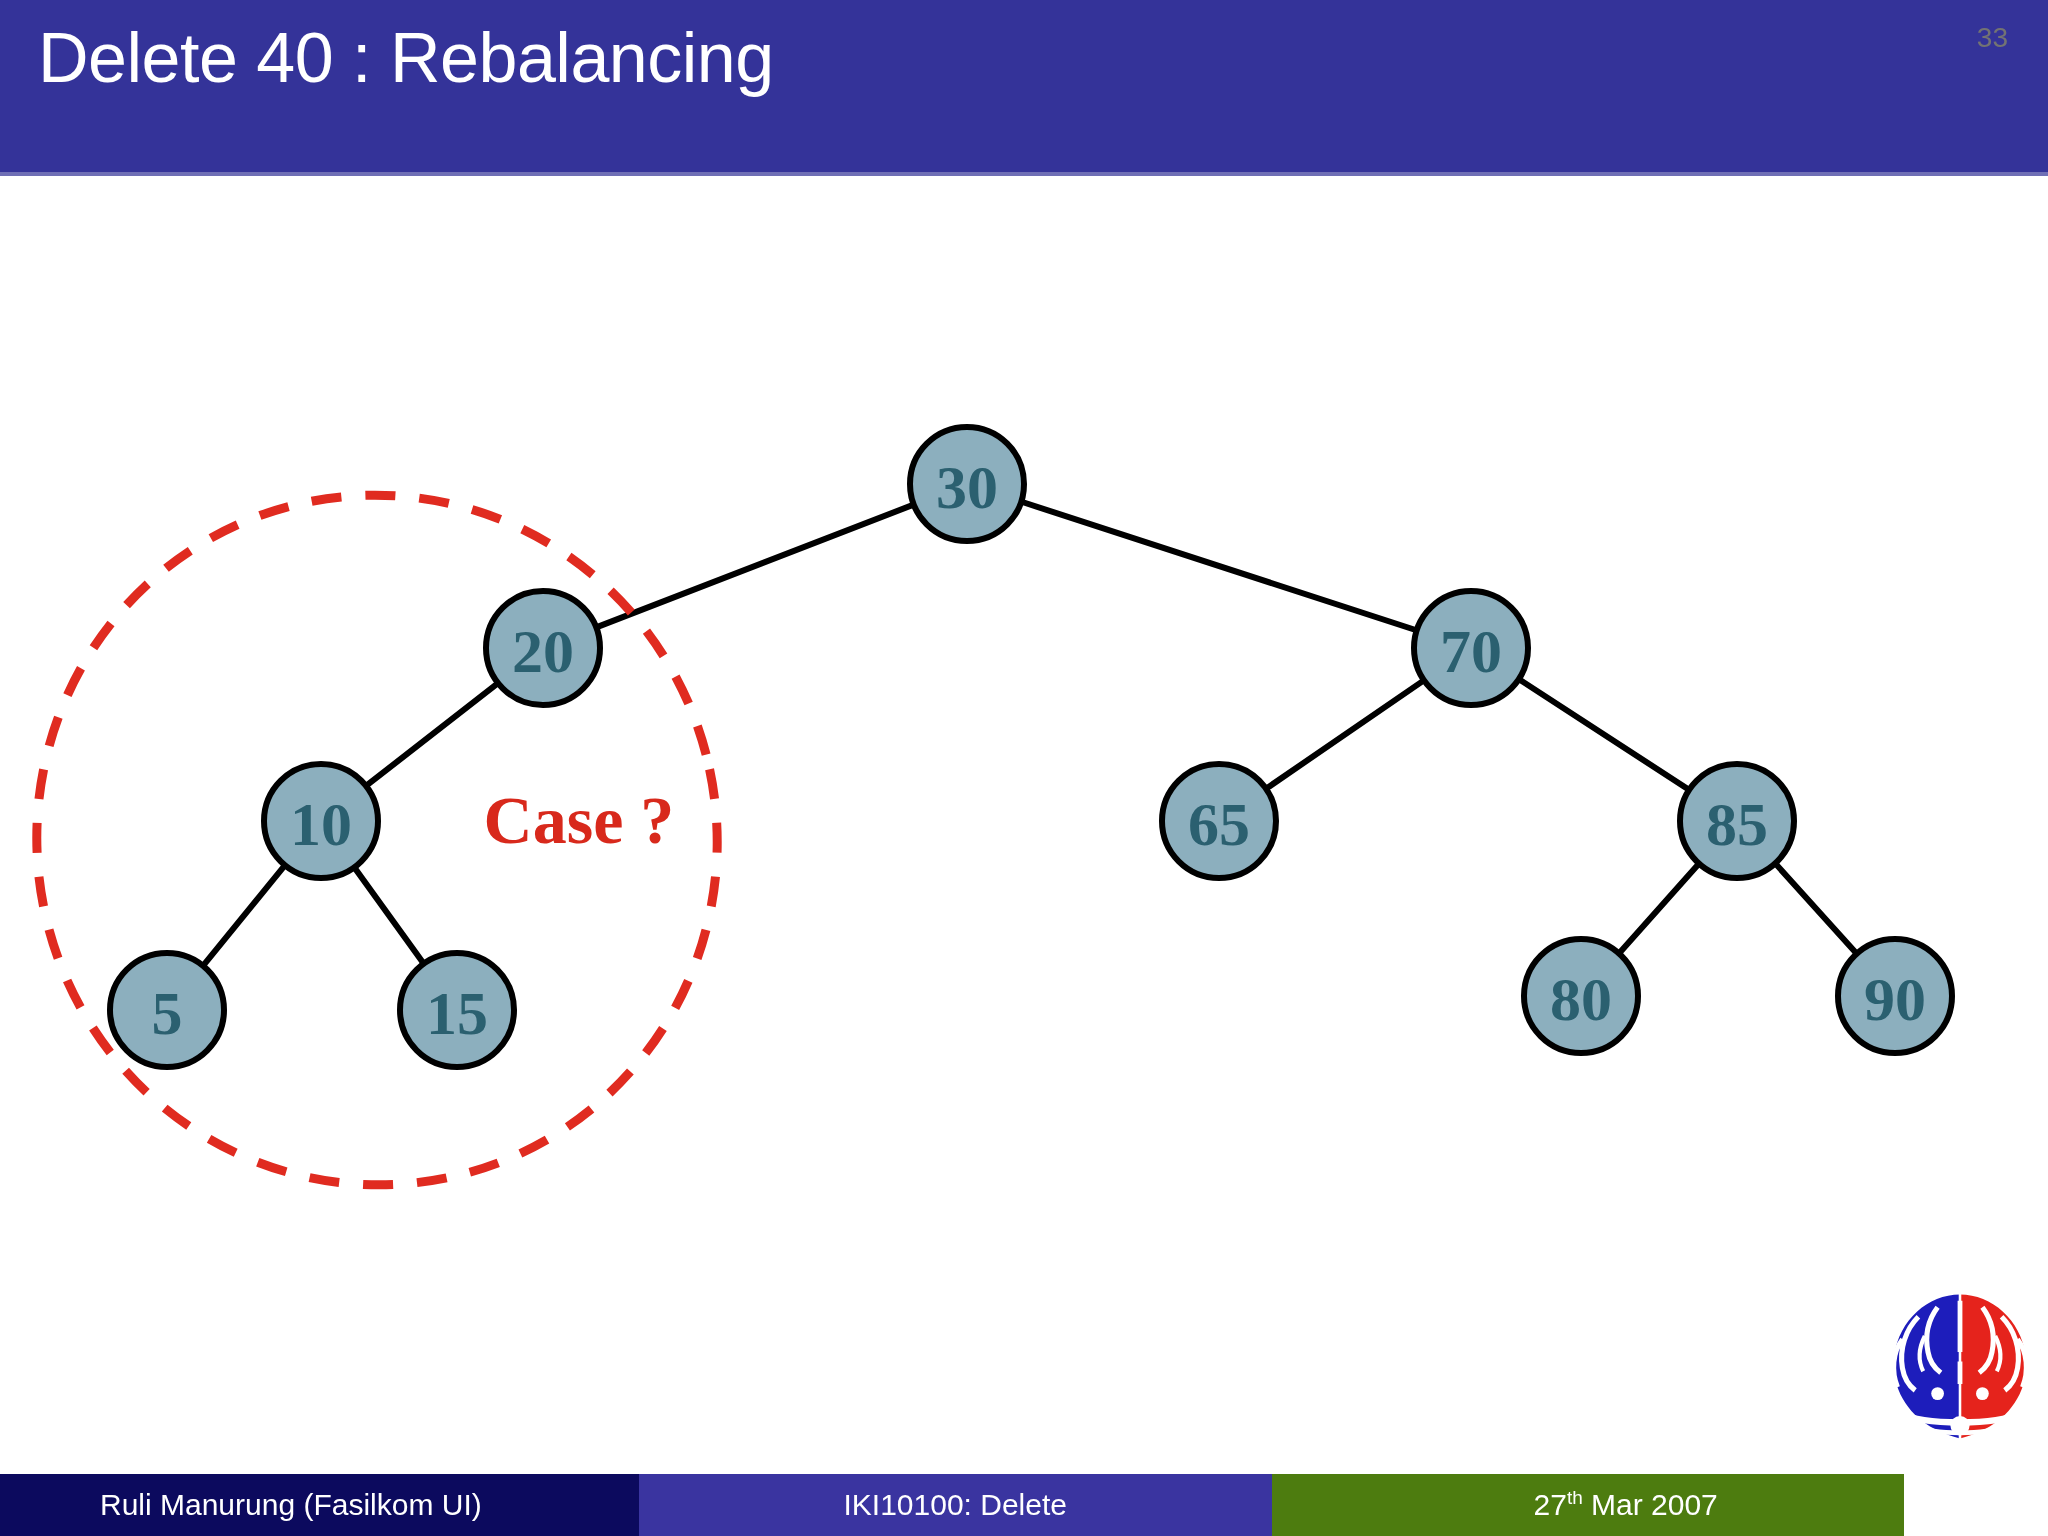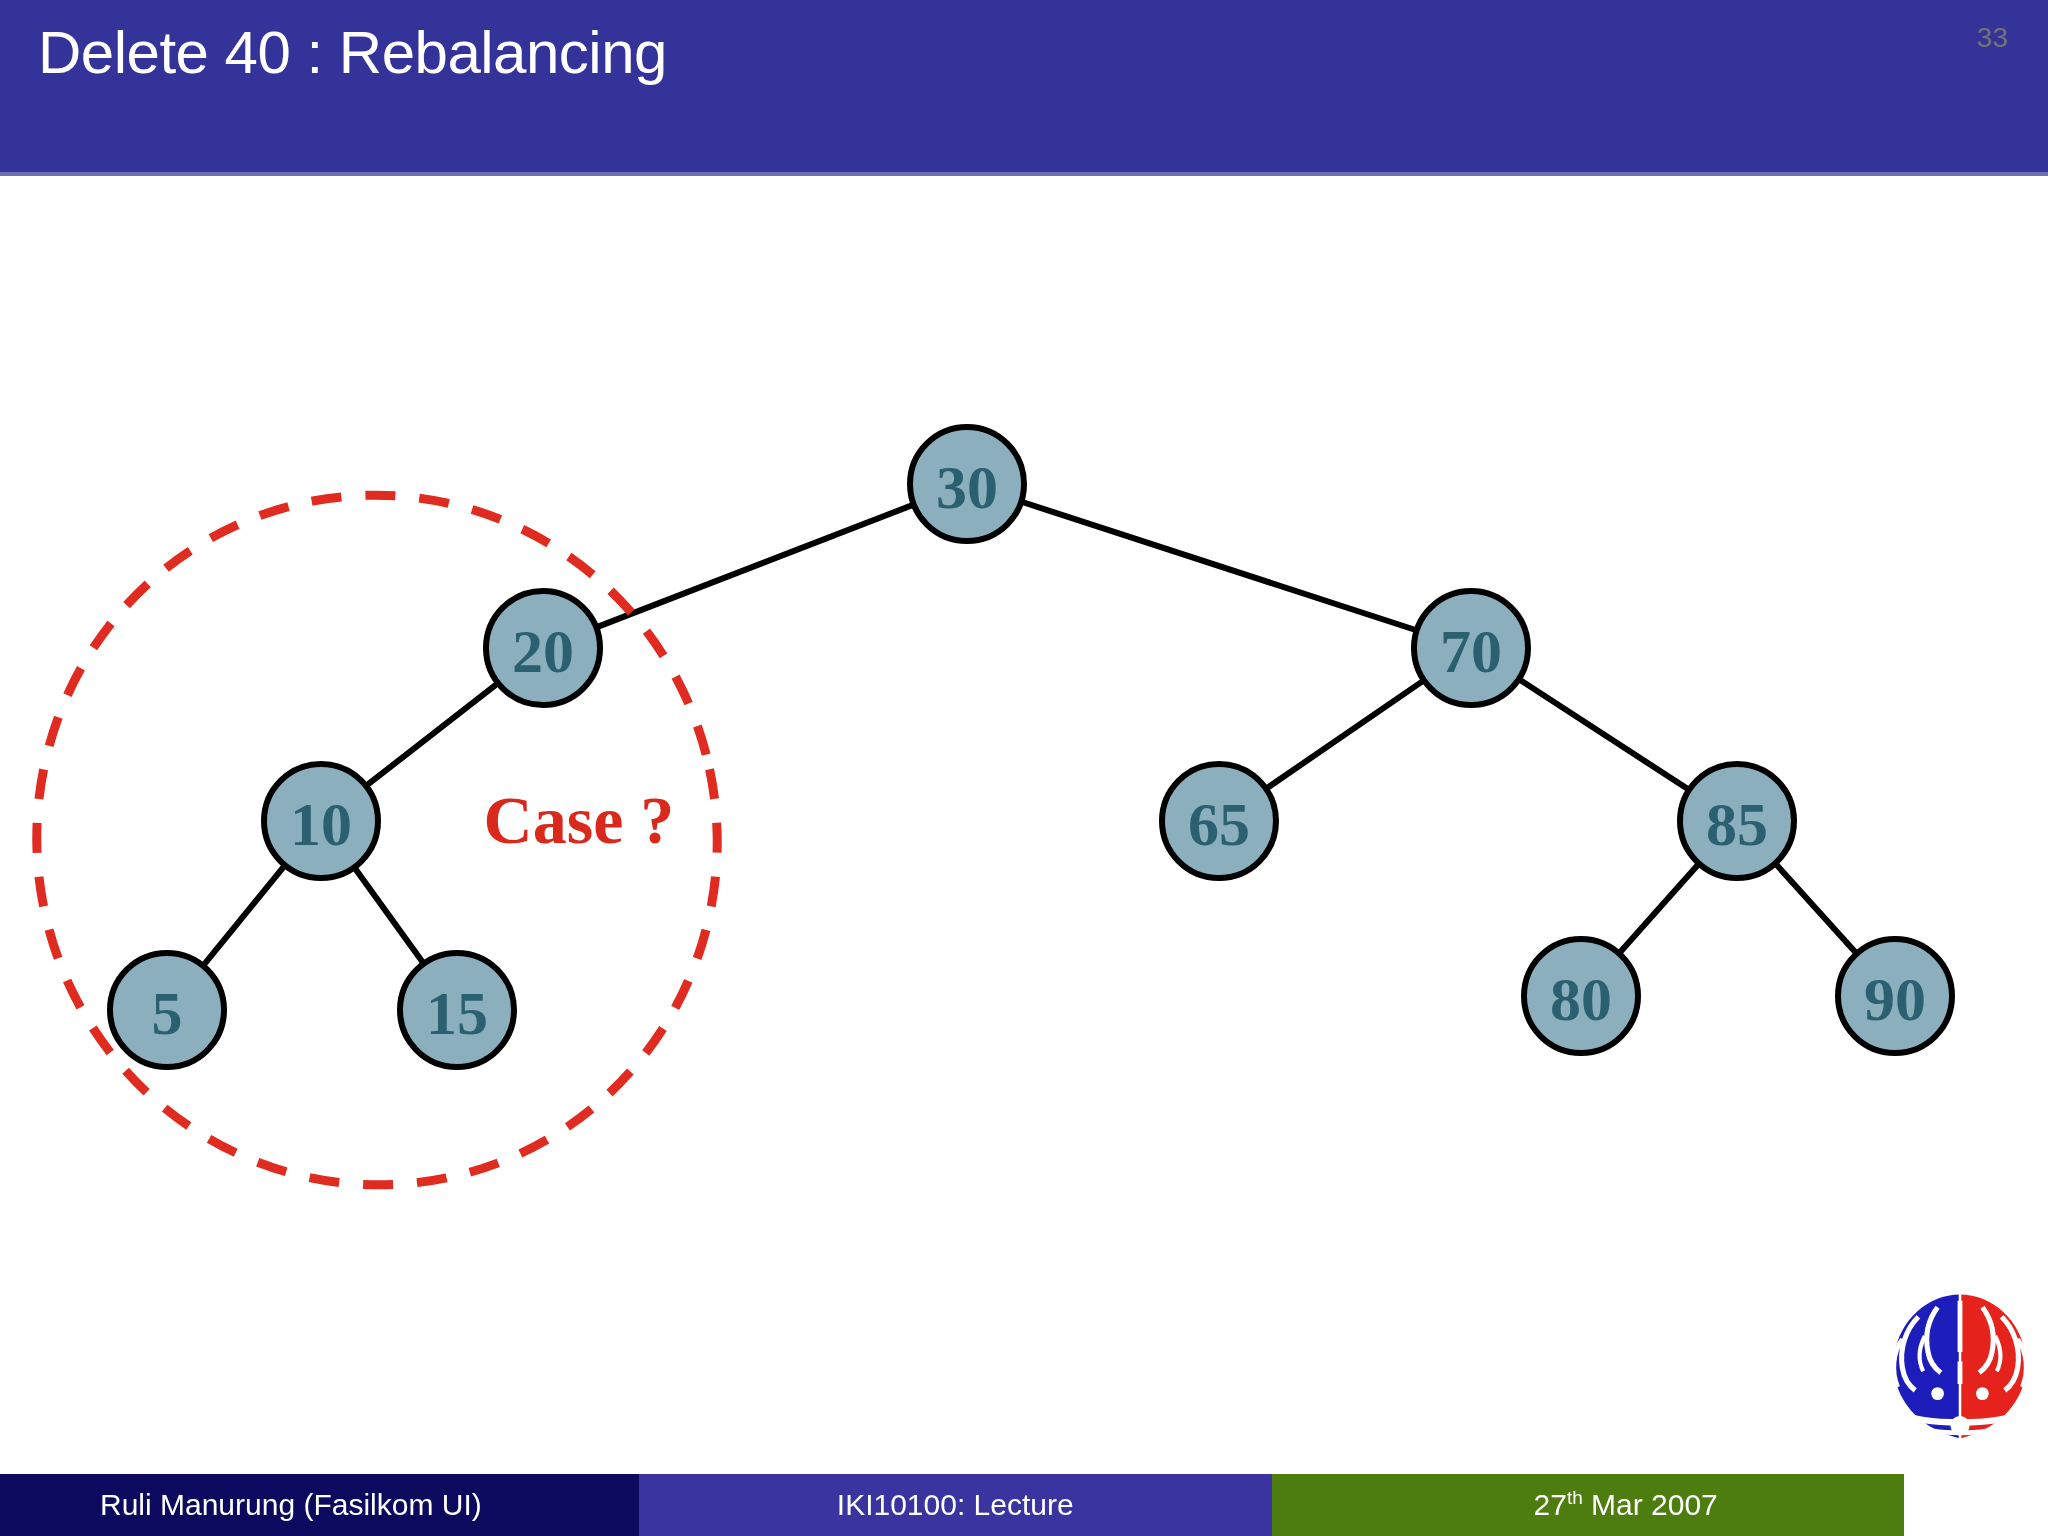--- a/index.html
+++ b/index.html
@@ -31,21 +31,21 @@
     top: 172px;
     width: 2048px;
     height: 4px;
     background: #6f6fb5;
   }
   #slide-title {
     position: absolute;
     left: 38px;
     top: 18px;
     color: #ffffff;
-    font-size: 60px;
+    font-size: 70px;
     font-weight: normal;
     letter-spacing: -0.5px;
     white-space: nowrap;
     font-family: "Liberation Sans", sans-serif;
   }
 
   
   #slide-body {
     position: absolute;
     left: 0;
@@ -270,18 +270,18 @@
     <g clip-path="url(#clipRight)">
       <use href="#makara" fill="#e5231c"></use>
       <use href="#makara-cut"></use>
     </g>
     <rect x="49.2" y="2" width="1.6" height="94" fill="#ffffff"></rect>
   </svg>
 </div>
 
 <div id="footer">
   <div id="footer-author" class="footer-seg">Ruli Manurung (Fasilkom UI)</div>
-  <div id="footer-course" class="footer-seg">IKI10100: Lecture</div>
+  <div id="footer-course" class="footer-seg">IKI10100: Delete</div>
   <div id="footer-date" class="footer-seg">
     <span id="footer-date-text"><span>27</span><sup>th</sup><span> Mar 2007</span></span>
   </div>
 </div>
 <div id="page-number">33</div>
 
 </body></html>

